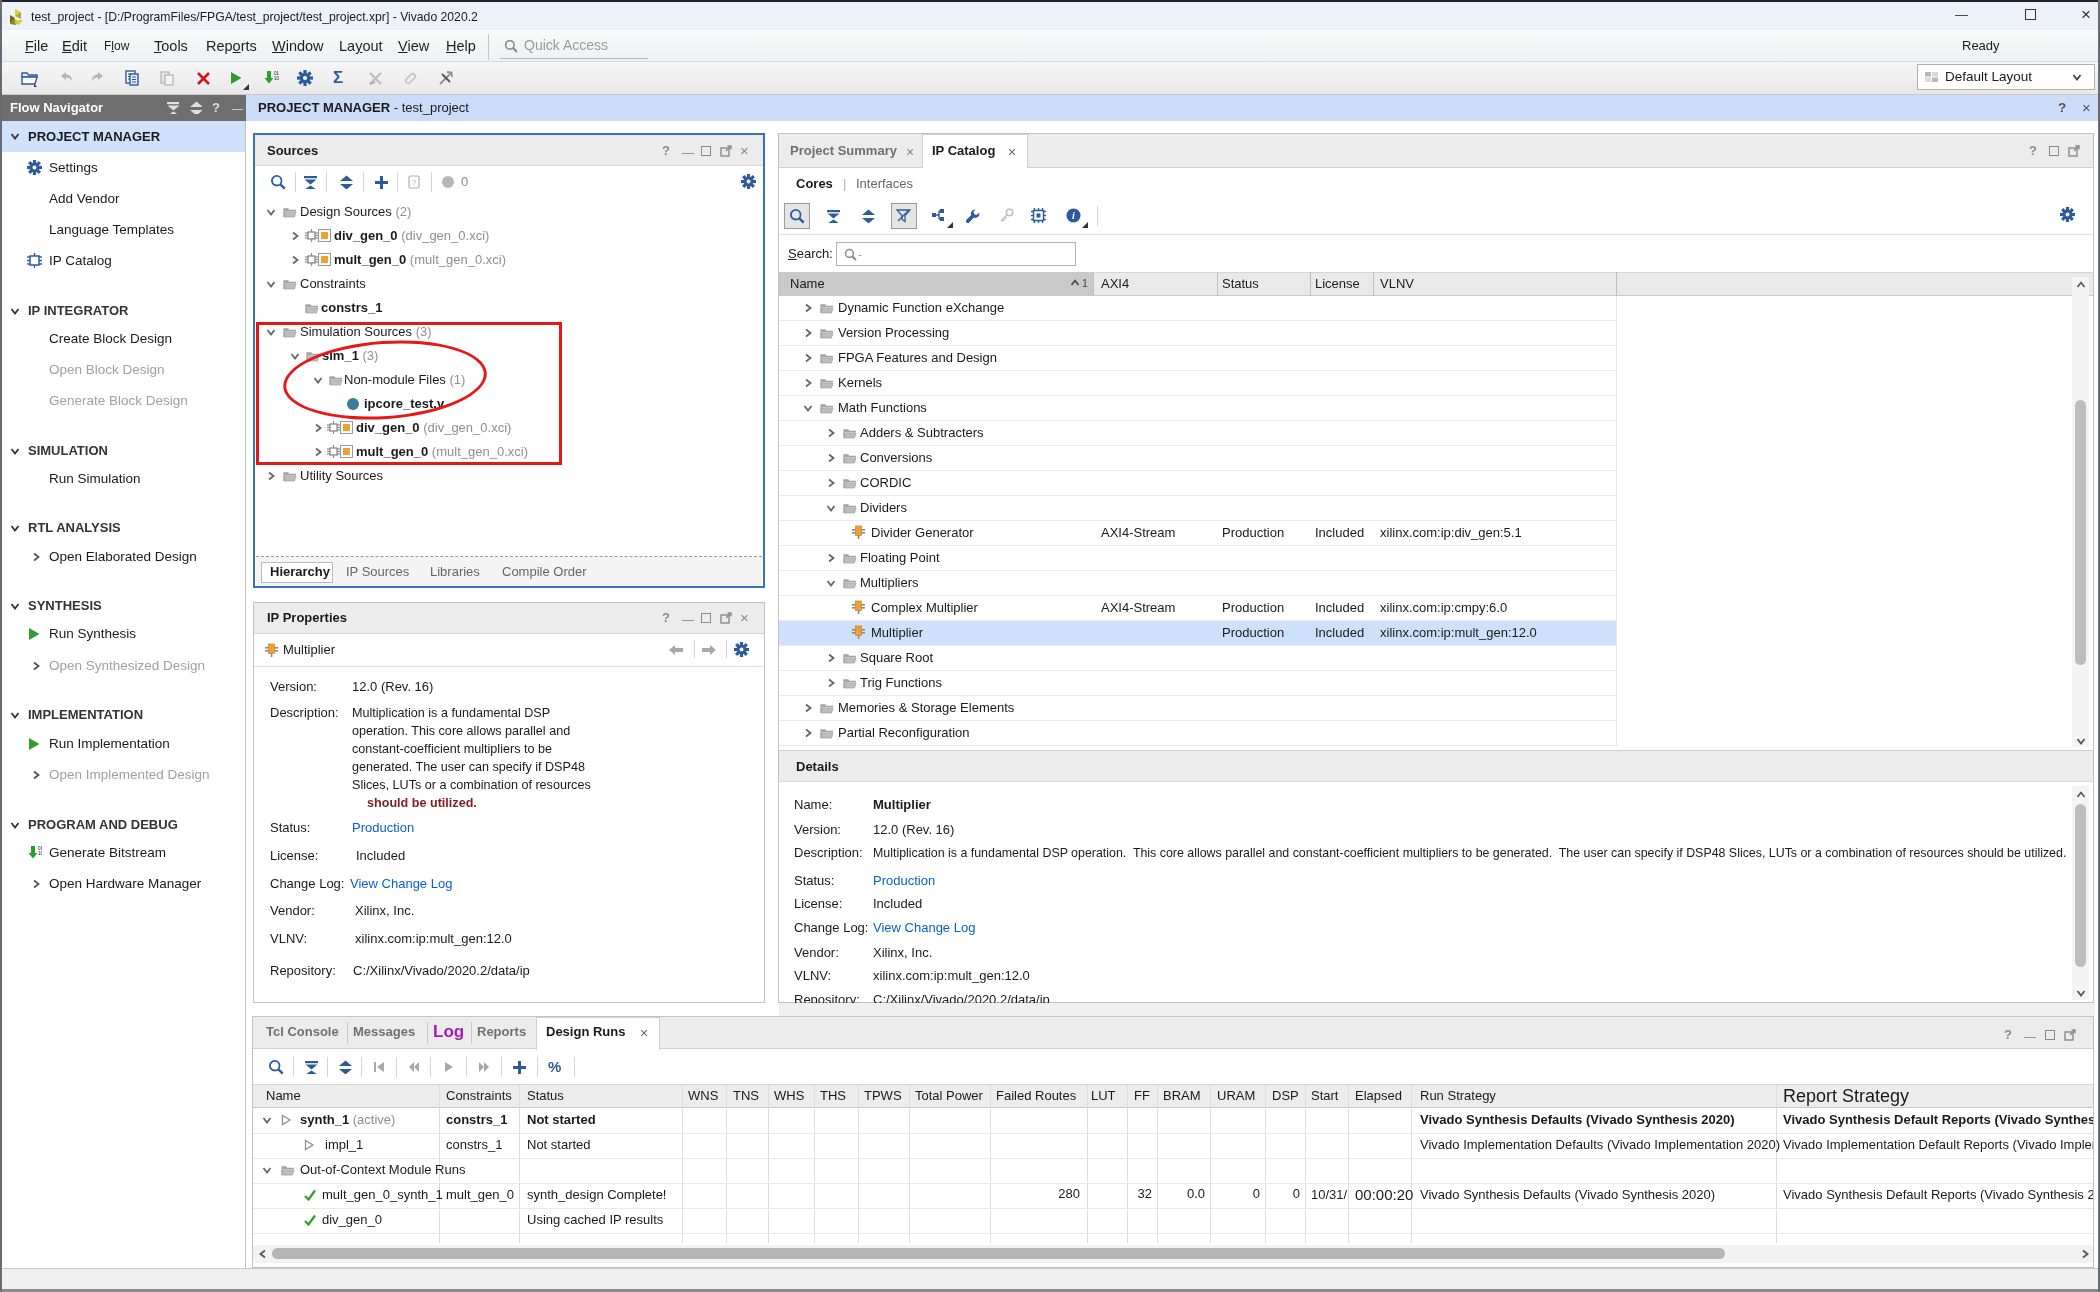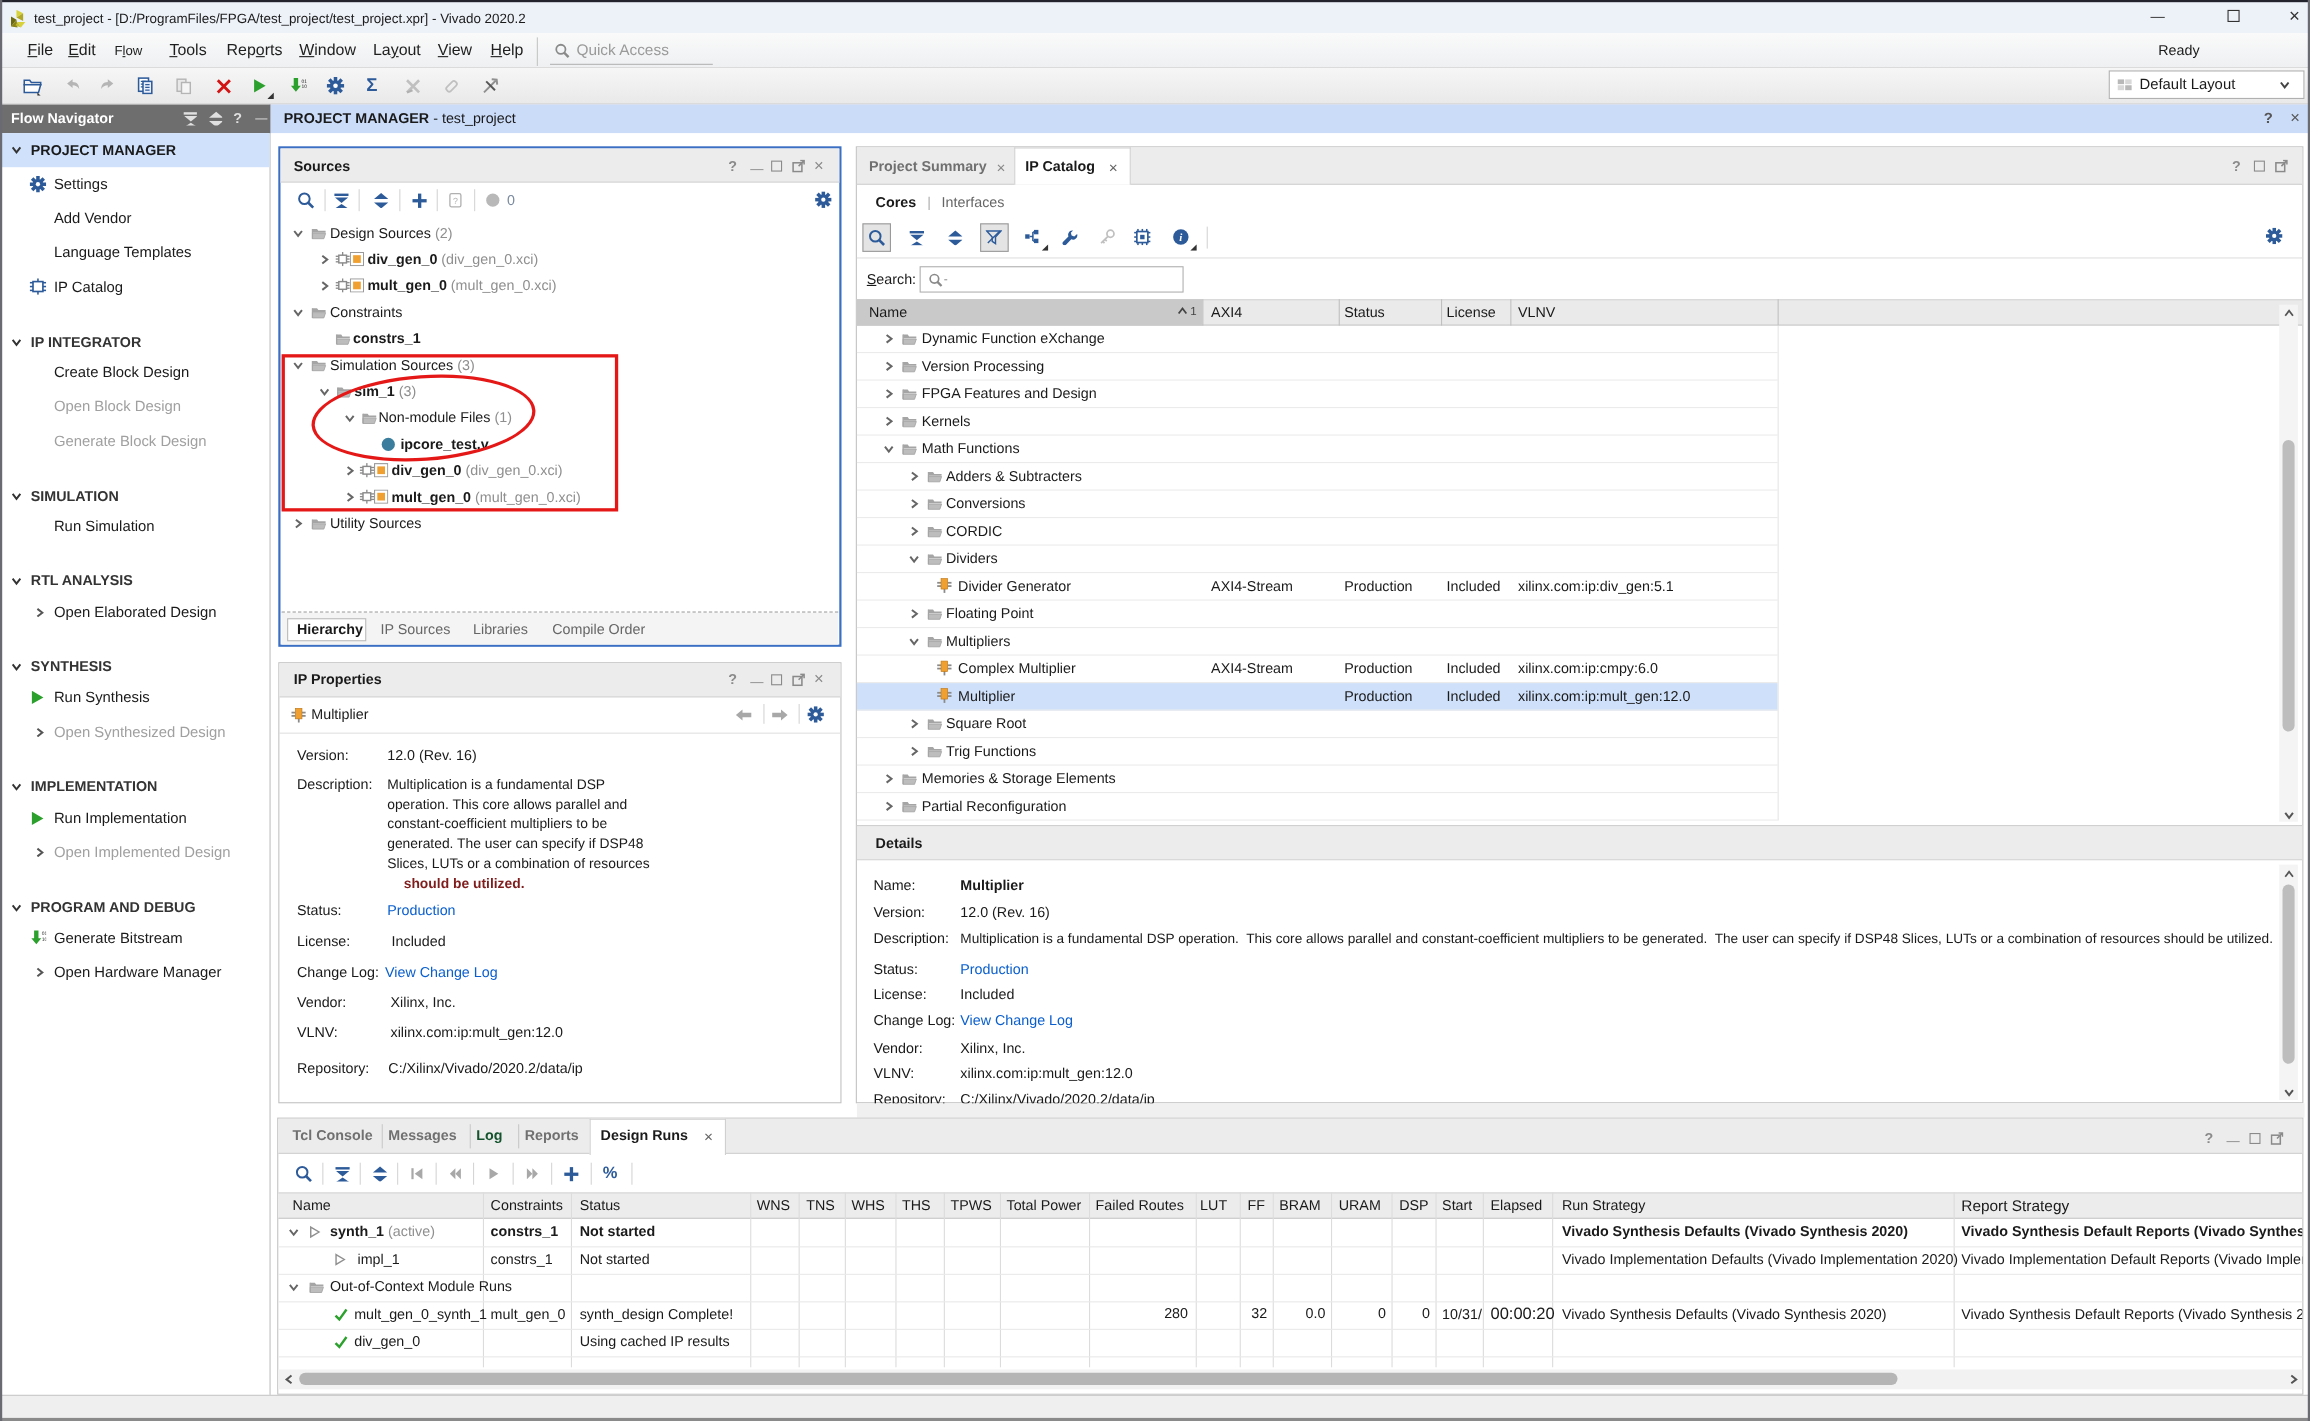--- a/index.html
+++ b/index.html
@@ -824,21 +824,21 @@
 <div class="a" style="left:2076px;top:988px;line-height:0"><svg width="10" height="10" viewBox="0 0 10 10">
       <path d="M1.5 3 L5 7.5 L8.5 3" fill="none" stroke="#555" stroke-width="1.8"></path>
     </svg></div>
 <div class="a" style="left:779px;top:1003px;width:1316px;height:13px;background:#f0f0f0;"></div>
 <div class="a" style="left:252px;top:1016px;width:1842px;height:252px;background:#fff;border:1px solid #c2c2c2;"></div>
 <div class="a" style="left:253px;top:1017px;width:1840px;height:32px;background:#ececec;border-bottom:1px solid #d0d0d0;"></div>
 <div class="a" style="left:266px;top:1023px;font-size:13px;color:#707070;font-weight:bold;white-space:nowrap;line-height:18px;">Tcl Console</div>
 <div class="a" style="left:347px;top:1022px;width:1px;height:22px;background:#c9c9c9;"></div>
 <div class="a" style="left:353px;top:1023px;font-size:13px;color:#707070;font-weight:bold;white-space:nowrap;line-height:18px;">Messages</div>
 <div class="a" style="left:427px;top:1022px;width:1px;height:22px;background:#c9c9c9;"></div>
-<div class="a" style="left:433px;top:1023px;font-size:13px;color:#14532d;font-weight:bold;white-space:nowrap;line-height:18px;">Log</div>
+<div class="a" style="left:433px;top:1023px;font-size:17px;color:#a21caf;font-weight:bold;white-space:nowrap;line-height:18px;">Log</div>
 <div class="a" style="left:471px;top:1022px;width:1px;height:22px;background:#c9c9c9;"></div>
 <div class="a" style="left:477px;top:1023px;font-size:13px;color:#707070;font-weight:bold;white-space:nowrap;line-height:18px;">Reports</div>
 <div class="a" style="left:536px;top:1017px;width:124px;height:33px;background:#fff;border:1px solid #d0d0d0;border-bottom:none;"></div>
 <div class="a" style="left:546px;top:1023px;font-size:13px;color:#1a1a1a;font-weight:bold;white-space:nowrap;line-height:18px;">Design Runs</div>
 <div class="a" style="left:640px;top:1024px;font-size:14px;color:#666;font-weight:normal;white-space:nowrap;line-height:18px;">×</div>
 <div class="a" style="left:2004px;top:1026px;font-size:13px;color:#8a8a8a;font-weight:bold;white-space:nowrap;line-height:18px;">?</div>
 <div class="a" style="left:2024px;top:1028px;font-size:12px;color:#8a8a8a;font-weight:normal;white-space:nowrap;line-height:18px;">—</div>
 <div class="a" style="left:2045px;top:1030px;width:10px;height:10px;border:1.5px solid #8a8a8a;"></div>
 <div class="a" style="left:2064px;top:1029px;line-height:0"><svg width="12" height="12" viewBox="0 0 12 12">
       <rect x="1" y="3" width="8" height="8" fill="none" stroke="#8a8a8a" stroke-width="1.4"></rect>
@@ -898,21 +898,21 @@
 <div class="a" style="left:915px;top:1087px;font-size:13px;color:#1a1a1a;font-weight:normal;white-space:nowrap;line-height:18px;">Total Power</div>
 <div class="a" style="left:996px;top:1087px;font-size:13px;color:#1a1a1a;font-weight:normal;white-space:nowrap;line-height:18px;">Failed Routes</div>
 <div class="a" style="left:1091px;top:1087px;font-size:13px;color:#1a1a1a;font-weight:normal;white-space:nowrap;line-height:18px;">LUT</div>
 <div class="a" style="left:1134px;top:1087px;font-size:13px;color:#1a1a1a;font-weight:normal;white-space:nowrap;line-height:18px;">FF</div>
 <div class="a" style="left:1163px;top:1087px;font-size:13px;color:#1a1a1a;font-weight:normal;white-space:nowrap;line-height:18px;">BRAM</div>
 <div class="a" style="left:1217px;top:1087px;font-size:13px;color:#1a1a1a;font-weight:normal;white-space:nowrap;line-height:18px;">URAM</div>
 <div class="a" style="left:1272px;top:1087px;font-size:13px;color:#1a1a1a;font-weight:normal;white-space:nowrap;line-height:18px;">DSP</div>
 <div class="a" style="left:1311px;top:1087px;font-size:13px;color:#1a1a1a;font-weight:normal;white-space:nowrap;line-height:18px;">Start</div>
 <div class="a" style="left:1355px;top:1087px;font-size:13px;color:#1a1a1a;font-weight:normal;white-space:nowrap;line-height:18px;">Elapsed</div>
 <div class="a" style="left:1420px;top:1087px;font-size:13px;color:#1a1a1a;font-weight:normal;white-space:nowrap;line-height:18px;">Run Strategy</div>
-<div class="a" style="left:1783px;top:1087px;font-size:14px;color:#1a1a1a;font-weight:normal;white-space:nowrap;line-height:18px;">Report Strategy</div>
+<div class="a" style="left:1783px;top:1087px;font-size:18px;color:#1a1a1a;font-weight:normal;white-space:nowrap;line-height:18px;">Report Strategy</div>
 <div class="a" style="left:439px;top:1084px;width:1px;height:159px;background:#dcdcdc;"></div>
 <div class="a" style="left:519px;top:1084px;width:1px;height:159px;background:#dcdcdc;"></div>
 <div class="a" style="left:682px;top:1084px;width:1px;height:159px;background:#dcdcdc;"></div>
 <div class="a" style="left:726px;top:1084px;width:1px;height:159px;background:#dcdcdc;"></div>
 <div class="a" style="left:768px;top:1084px;width:1px;height:159px;background:#dcdcdc;"></div>
 <div class="a" style="left:814px;top:1084px;width:1px;height:159px;background:#dcdcdc;"></div>
 <div class="a" style="left:858px;top:1084px;width:1px;height:159px;background:#dcdcdc;"></div>
 <div class="a" style="left:909px;top:1084px;width:1px;height:159px;background:#dcdcdc;"></div>
 <div class="a" style="left:990px;top:1084px;width:1px;height:159px;background:#dcdcdc;"></div>
 <div class="a" style="left:1087px;top:1084px;width:1px;height:159px;background:#dcdcdc;"></div>

